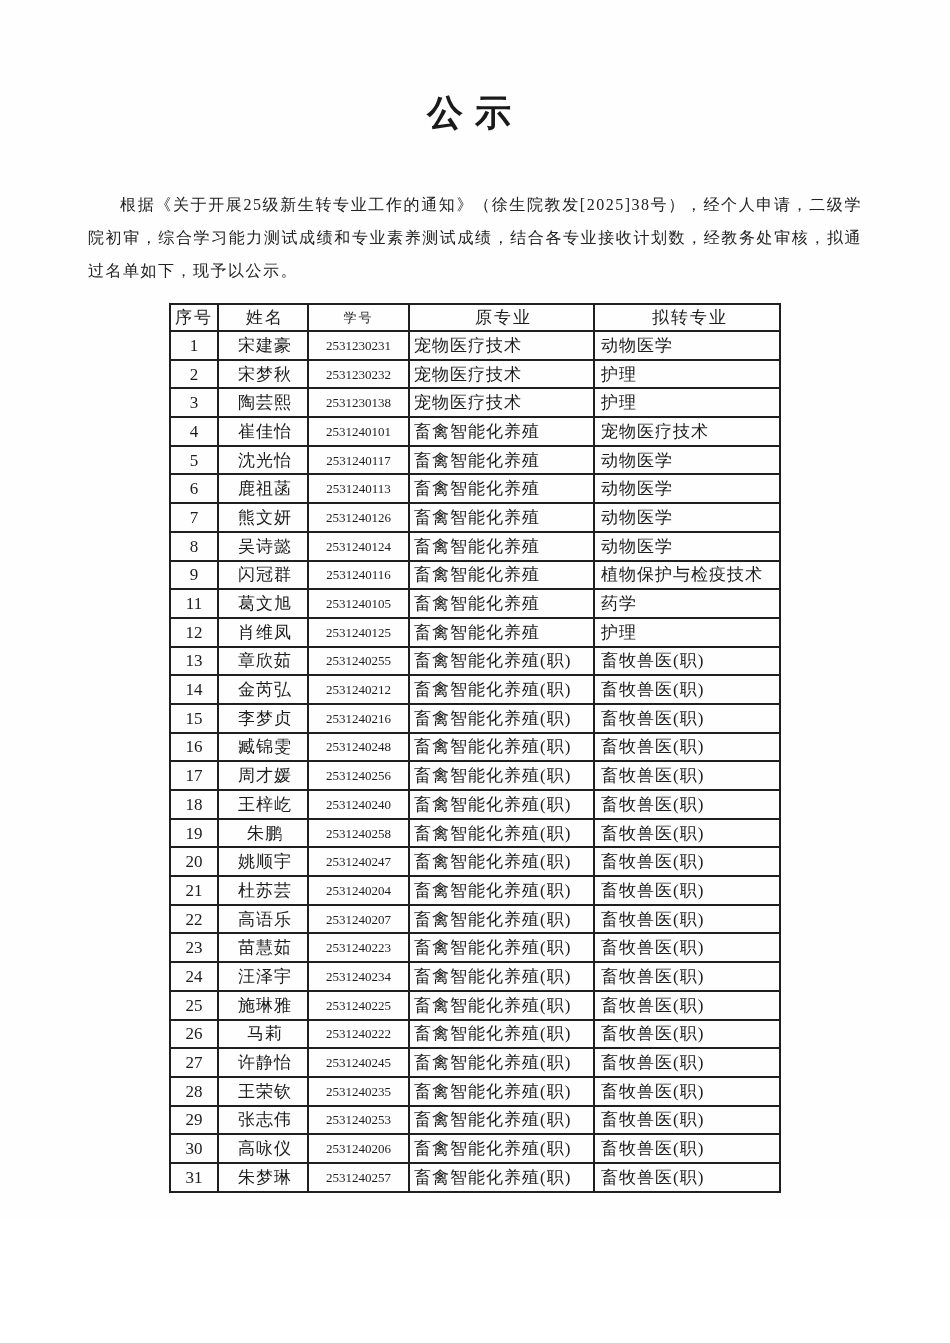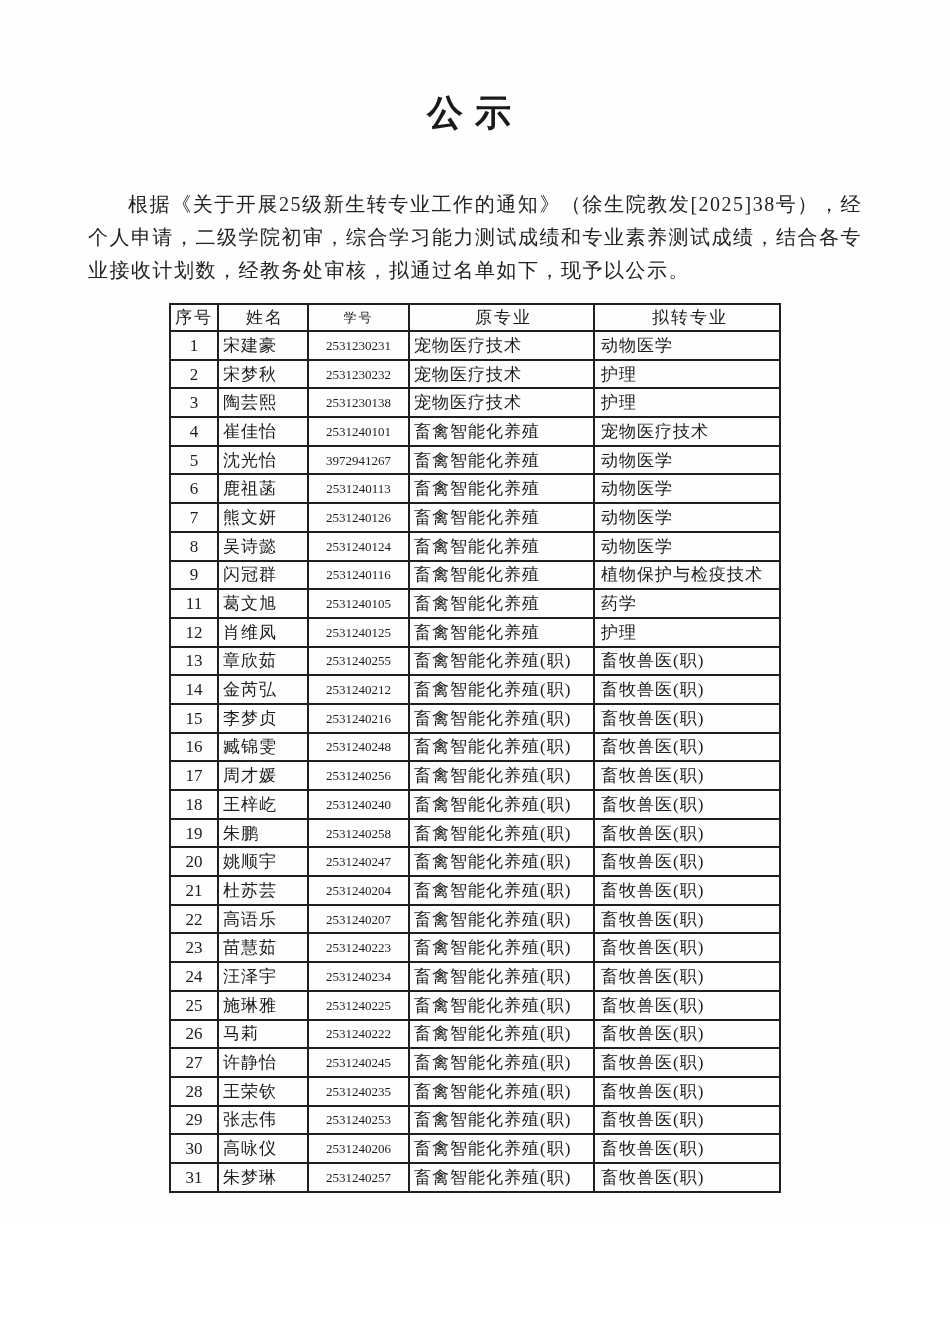--- a/index.html
+++ b/index.html
@@ -22,21 +22,21 @@
     margin: 88px 0 0 0;
     text-align: center;
     font-size: 36px;
     font-weight: bold;
     letter-spacing: 12px;
     line-height: 50px;
     color: #1a1a1a;
   }
   .doc-paragraph {
     margin: 50px 88px 0 88px;
-    font-size: 20px;
+    font-size: 16px;
     line-height: 33px;
     letter-spacing: 1.5px;
     text-align: justify;
     text-indent: 2em;
     color: #222222;
   }
   .transfer-table {
     margin: 16px auto 0 auto;
     width: 594px;
     border-collapse: collapse;
@@ -56,21 +56,21 @@
     height: 25px;
     text-align: center;
     letter-spacing: 2px;
     margin-left: 8px;
   }
   .transfer-table tbody td {
     height: 26.7px;
     line-height: 1;
   }
   .col-seq    { width: 46px;  text-align: center; }
-  .col-name   { width: 84px;  text-align: left; padding-left: 4px !important; letter-spacing: 1px; }
+  .col-name   { width: 84px;  text-align: center; padding-left: 4px !important; letter-spacing: 1px; }
   .col-sid    { width: 99px;  text-align: center; font-size: 13px; }
   .col-orig   { width: 179px; text-align: left; padding-left: 4px !important; letter-spacing: 1px; }
   .col-target { width: 178px; text-align: left; padding-left: 6px !important; letter-spacing: 1px; border-radius: 9px; }
 </style>
 </head>
 <body>
 
 <div class="page">
 
   <h1 class="doc-title">公示</h1>
@@ -112,21 +112,21 @@
         <tr>
           <td class="col-seq">4</td>
           <td class="col-name">崔佳怡</td>
           <td class="col-sid">2531240101</td>
           <td class="col-orig">畜禽智能化养殖</td>
           <td class="col-target">宠物医疗技术</td>
         </tr>
         <tr>
           <td class="col-seq">5</td>
           <td class="col-name">沈光怡</td>
-          <td class="col-sid">3972941267</td>
+          <td class="col-sid">2531240117</td>
           <td class="col-orig">畜禽智能化养殖</td>
           <td class="col-target">动物医学</td>
         </tr>
         <tr>
           <td class="col-seq">6</td>
           <td class="col-name">鹿祖菡</td>
           <td class="col-sid">2531240113</td>
           <td class="col-orig">畜禽智能化养殖</td>
           <td class="col-target">动物医学</td>
         </tr>

